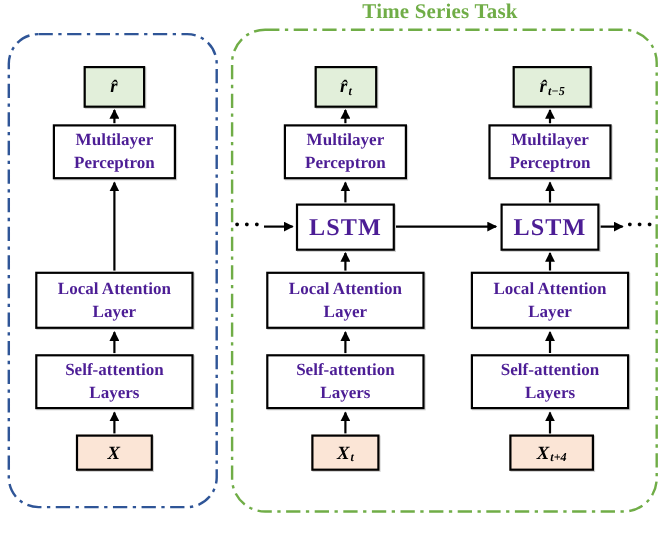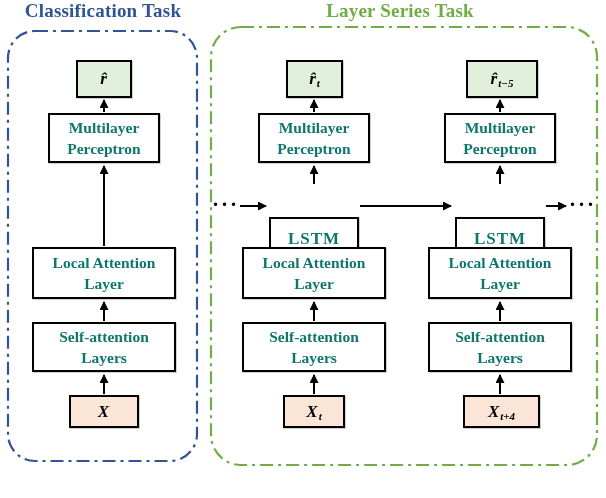--- a/index.html
+++ b/index.html
@@ -10,24 +10,24 @@
   .overlay{position:absolute;left:0;top:0;width:606px;height:498px;pointer-events:none;}
   .title{
     position:absolute;top:0;font-weight:bold;font-size:19px;text-align:center;
     letter-spacing:0.2px;white-space:nowrap;
   }
   .title.cls{left:8px;width:190px;color:#2F5597;}
   .title.ts{left:306px;width:188px;color:#70AD47;}
   .box{
     position:absolute;box-sizing:border-box;background:#ffffff;border:2px solid #000;
     display:flex;flex-direction:column;align-items:center;justify-content:center;
-    font-weight:bold;font-size:15.5px;line-height:21px;text-align:center;color:#0f766e;
+    font-weight:bold;font-size:15.5px;line-height:21px;text-align:center;color:#4c1d95;
     box-shadow:1px 1px 0 rgba(120,120,120,0.35);
   }
-  .box.lstm{font-size:17px;letter-spacing:1px;margin-top:32px;}
+  .box.lstm{font-size:22px;letter-spacing:1px;}
   .node{
     position:absolute;box-sizing:border-box;border:2px solid #000;
     display:flex;align-items:center;justify-content:center;
     font-weight:bold;font-size:17px;color:#000;
     box-shadow:1px 1px 0 rgba(120,120,120,0.35);
   }
   .node.out{background:#E2EFDA;}
   .node.inp{background:#FBE5D6;}
   .math{font-style:italic;}
   .node sub{font-style:italic;font-size:11px;font-weight:bold;transform:translateY(4px);margin-left:1px;}
@@ -66,22 +66,21 @@
     <line x1="500" y1="321" x2="500" y2="302" stroke="#000" stroke-width="2" marker-end="url(#ah)"></line>
     <line x1="500" y1="246" x2="500" y2="230" stroke="#000" stroke-width="2" marker-end="url(#ah)"></line>
     <line x1="500" y1="184" x2="500" y2="166" stroke="#000" stroke-width="2" marker-end="url(#ah)"></line>
     <line x1="500" y1="112" x2="500" y2="100" stroke="#000" stroke-width="2" marker-end="url(#ah)"></line>
 
     <line x1="240" y1="206" x2="266" y2="206" stroke="#000" stroke-width="2" marker-end="url(#ah)"></line>
     <line x1="360" y1="206" x2="451" y2="206" stroke="#000" stroke-width="2" marker-end="url(#ah)"></line>
     <line x1="546" y1="206" x2="566" y2="206" stroke="#000" stroke-width="2" marker-end="url(#ah)"></line>
   </svg>
 
-  <div class="title cls">Classification Task</div>
-  <div class="title ts">Layer Series Task</div>
+  <div class="title ts">Time Series Task</div>
 
   <div class="node out" style="left:76px;top:60px;width:56px;height:38px;">
     <span class="math">r̂</span>
       <sub></sub>
   </div>
 
   <div class="box" style="left:48px;top:113px;width:112px;height:50px;">
     <span>Multilayer</span>
     <span>Perceptron</span>
   </div>

